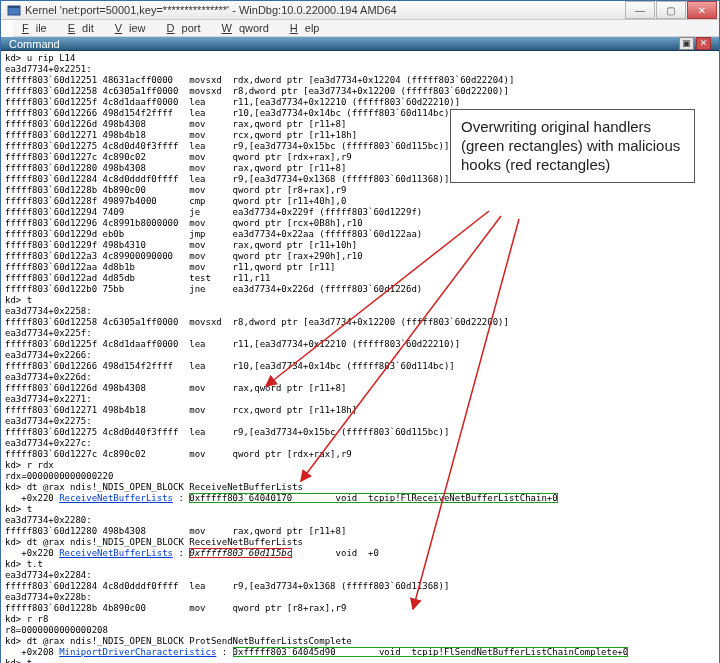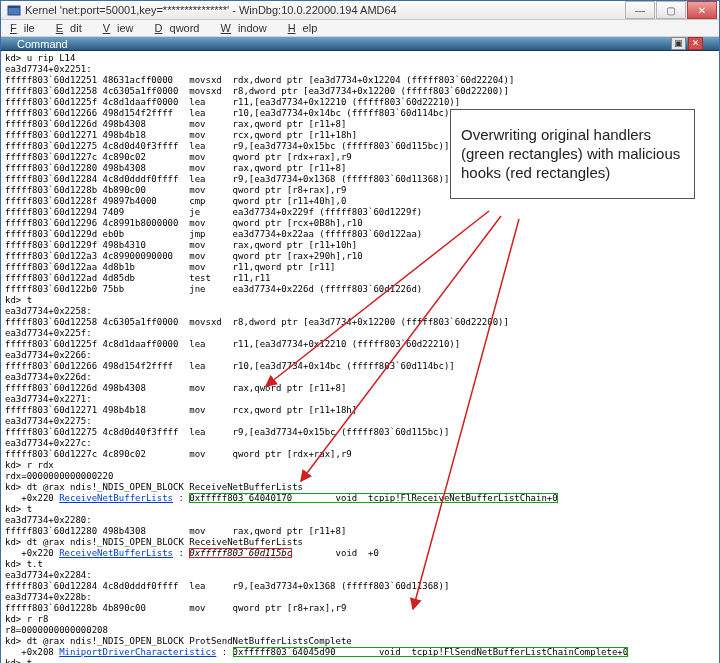--- a/index.html
+++ b/index.html
@@ -4,35 +4,35 @@
 <style>
 * { margin: 0; padding: 0; box-sizing: border-box; }
 html, body { width: 720px; height: 663px; font-family: "Segoe UI", Tahoma, sans-serif; font-size: 11px; background: #f0f0f0; overflow: hidden; }
 .window { width: 720px; height: 663px; border: 1px solid #3a6ea5; display: flex; flex-direction: column; background: #fff; }
 .titlebar { height: 22px; background: linear-gradient(#fdfdfd,#e9e9e9); border-bottom: 1px solid #c9c9c9; display: flex; align-items: center; padding: 0 2px; font-size: 11px; }
 .titlebar .icon { width: 14px; height: 14px; margin: 0 4px; display: inline-block; }
 .titlebar .title { flex: 1; white-space: nowrap; overflow: hidden; text-overflow: ellipsis; color: #333; }
 .winbtns { display: flex; gap: 1px; }
 .winbtns div { width: 30px; height: 18px; border: 1px solid #b5b5b5; background: linear-gradient(#fdfdfd,#e5e5e5); display: flex; align-items: center; justify-content: center; font-size: 10px; color: #555; }
 .winbtns .close { background: linear-gradient(#f0a0a0,#d05050); color: #fff; border-color: #b04040; }
-.menubar { height: 19px; background: #f5f5f5; border-bottom: 1px solid #d4d4d4; display: flex; align-items: flex-end; padding: 0 2px; font-size: 11px; color: #333; }
+.menubar { height: 19px; background: #f5f5f5; border-bottom: 1px solid #d4d4d4; display: flex; align-items: flex-end; padding: 0 2px; font-size: 11px; color: #333; margin-left: 12px; }
 .menubar span { padding: 2px 7px; cursor: default; }
 .menubar span u { text-decoration: underline; }
-.panehdr { height: 18px; background: linear-gradient(#6fa4c8,#2a5a80); color: #fff; display: flex; align-items: center; padding: 0 16px; font-size: 11px; border-bottom: 1px solid #1a3a55; }
+.panehdr { height: 18px; background: linear-gradient(#6fa4c8,#2a5a80); color: #fff; display: flex; align-items: center; padding: 0 8px; font-size: 11px; border-bottom: 1px solid #1a3a55; }
 .panehdr .sp { flex: 1; }
 .panehdr .pbtn { width: 15px; height: 13px; margin-left: 2px; background: #e5e5e5; border: 1px solid #888; color: #333; display: flex; align-items: center; justify-content: center; font-size: 9px; line-height: 1; }
 .panehdr .pbtn.r { background: #d05050; color: #fff; border-color: #a03030; }
 .body { flex: 1; display: flex; flex-direction: column; position: relative; }
 .content { flex: 1; overflow: hidden; position: relative; background: #fff; }
 pre.code { font-family: "Lucida Console","Consolas",monospace; font-size: 9px; line-height: 11px; white-space: pre; color: #000; padding: 2px 4px; }
 a.lk { color: #0040d0; }
 .hb { display: inline; }
 .hb.green { outline: 1px solid #18a018; outline-offset: -1px; }
 .hb.red   { outline: 1px solid #d02020; outline-offset: -1px; font-style: italic; }
-.annot { position: absolute; top: 58px; right: 24px; width: 245px; border: 1px solid #555; background: #fff; padding: 16px 10px; font-family: Arial, sans-serif; font-size: 15px; line-height: 1.25; color: #222; }
+.annot { position: absolute; top: 58px; right: 24px; width: 245px; border: 1px solid #555; background: #fff; padding: 8px 10px; font-family: Arial, sans-serif; font-size: 15px; line-height: 1.25; color: #222; }
 svg.arrows { position: absolute; top: 0; left: 0; pointer-events: none; }
 </style>
 </head>
 <body>
 
 <div class="window">
 
   <div class="titlebar">
     <span class="icon">
       <svg width="14" height="14">
@@ -45,22 +45,22 @@
       <div>—</div>
       <div>▢</div>
       <div class="close">✕</div>
     </div>
   </div>
 
   <div class="menubar">
     <span><u>F</u><span>ile</span></span>
     <span><u>E</u><span>dit</span></span>
     <span><u>V</u><span>iew</span></span>
-    <span><u>D</u><span>qword</span></span>
-    <span><u>W</u><span>indow</span></span>
+    <span><u>D</u><span>port</span></span>
+    <span><u>W</u><span>qword</span></span>
     <span><u>H</u><span>elp</span></span>
   </div>
 
   <div class="panehdr">
     <span>Command</span>
     <span class="sp"></span>
     <span class="pbtn">▣</span>
     <span class="pbtn r">✕</span>
   </div>
 

